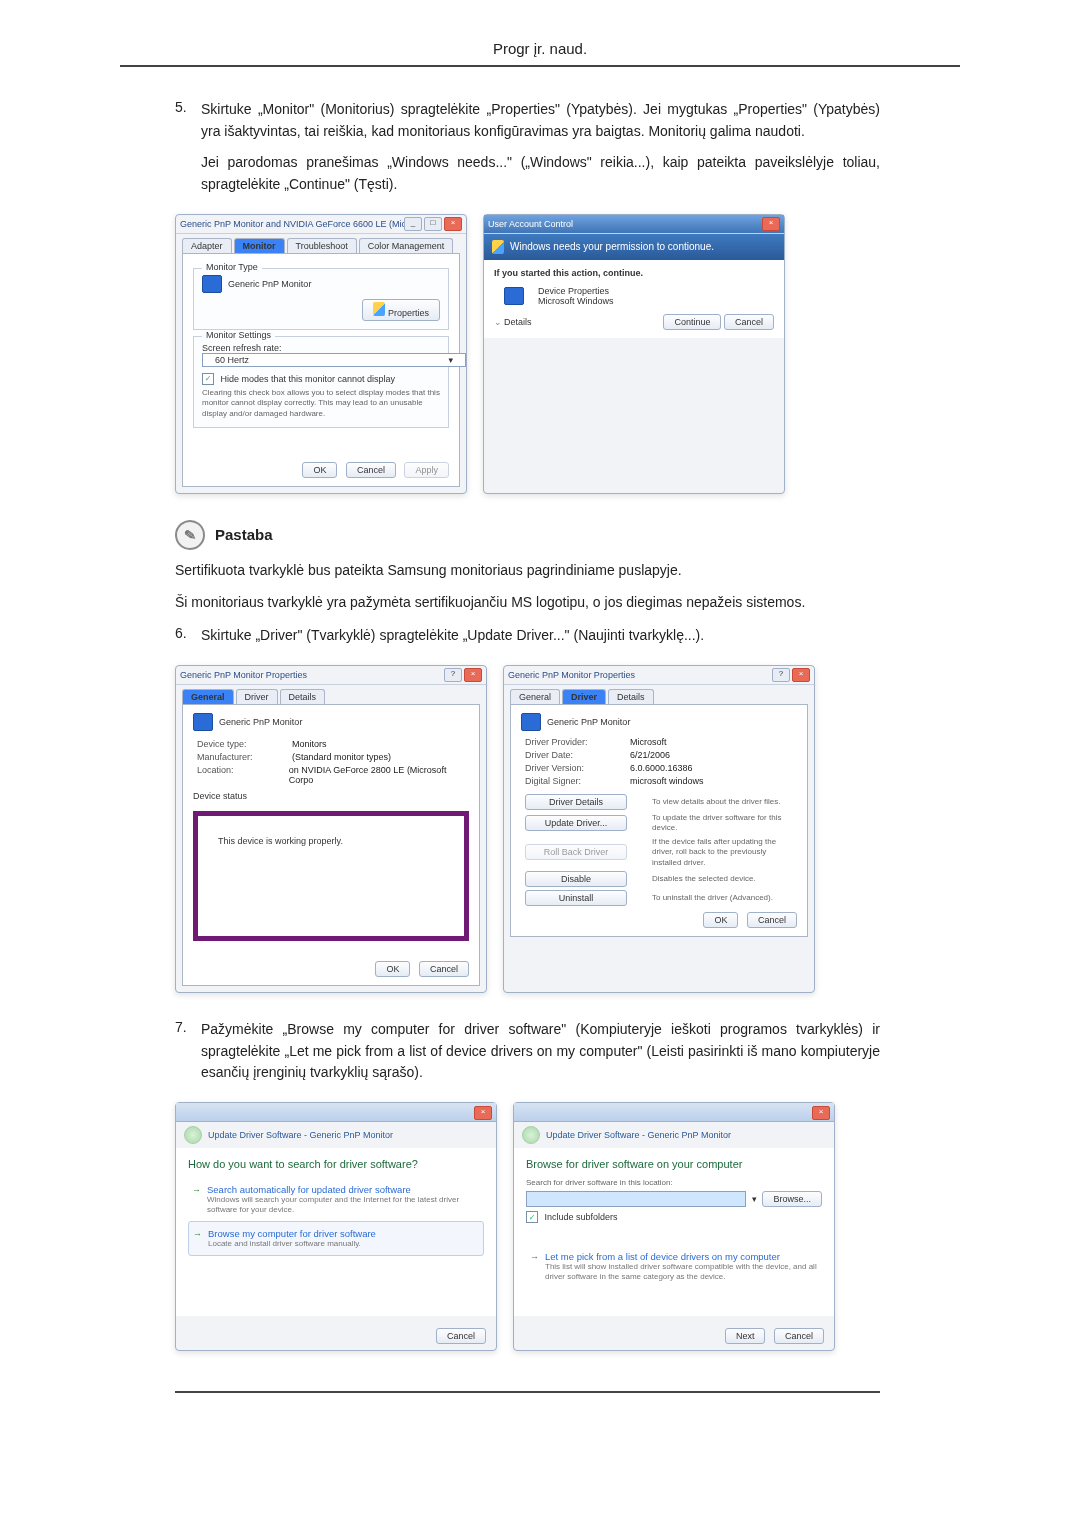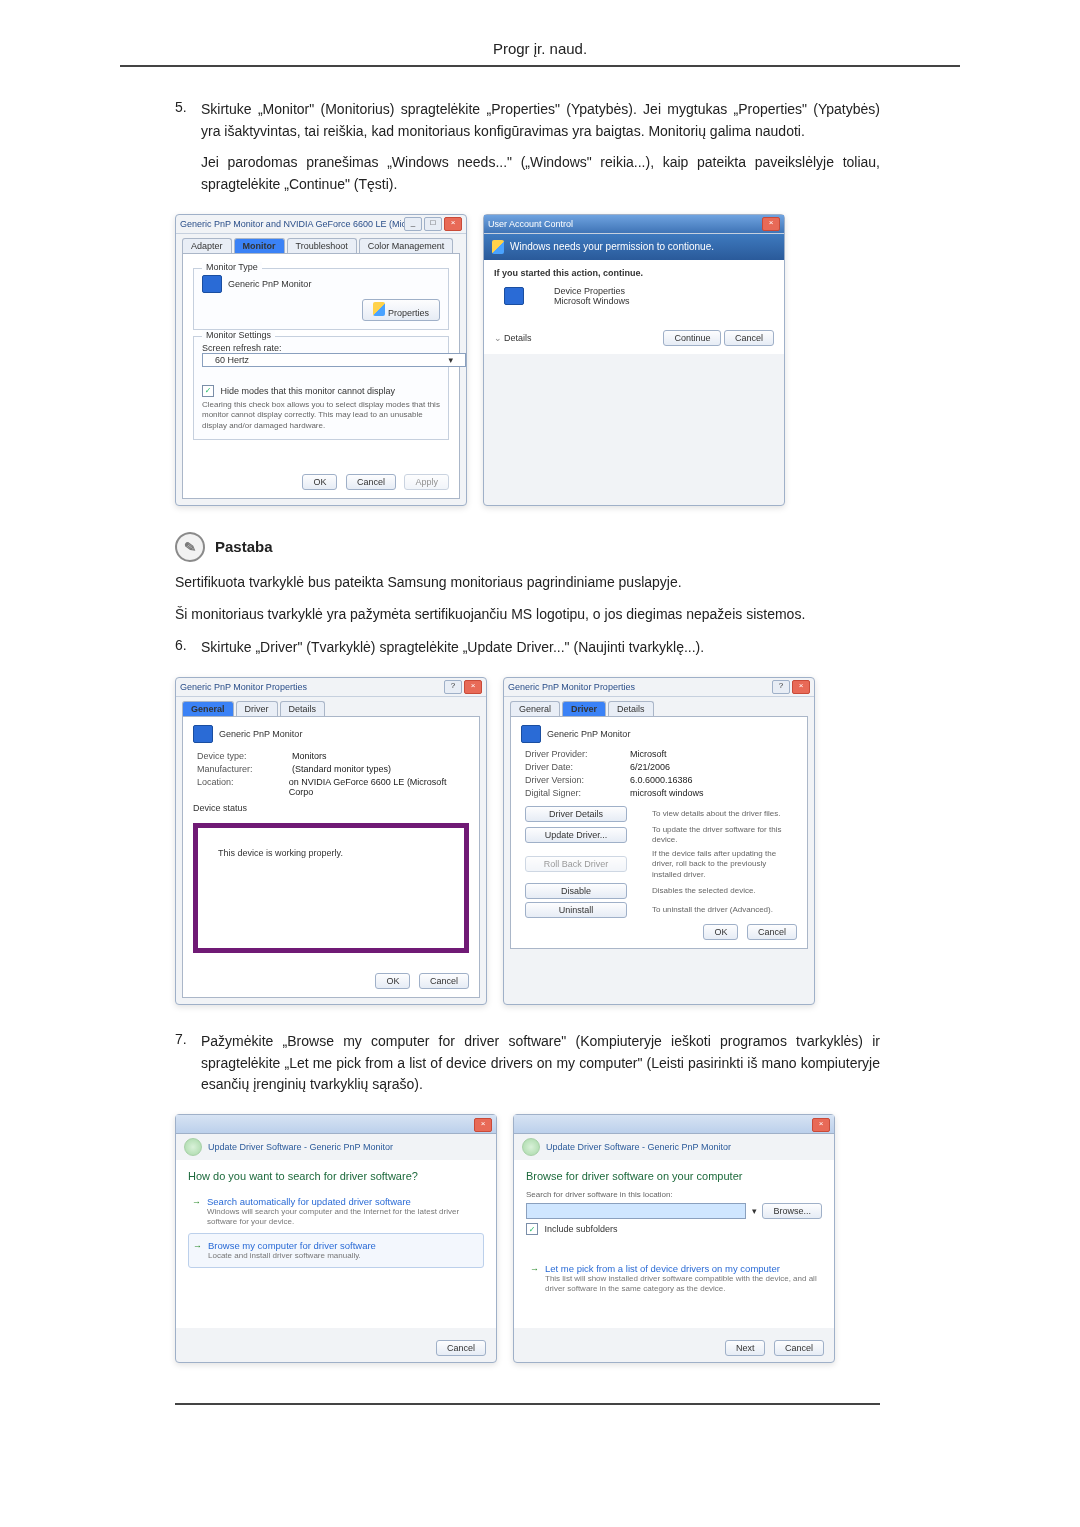--- a/index.html
+++ b/index.html
@@ -174,21 +174,21 @@
               </span>
             </div>
           </div>
           <div class="group">
             <span class="glabel">Monitor Settings</span>
             <div>Screen refresh rate:</div>
             <div class="select">
               <span>60 Hertz</span>
               <span>▾</span>
             </div>
-            <div style="margin-top:18px">
+            <div style="margin-top:6px">
               <span class="checkbox">✓</span>
               <span>Hide modes that this monitor cannot display</span>
             </div>
             <div class="small" style="margin-top:3px">Clearing this check box allows you to select display modes that this monitor cannot display correctly. This may lead to an unusable display and/or damaged hardware.</div>
           </div>
           <div class="btn-row" style="margin-top:34px">
             <span class="btn">OK</span>
             <span class="btn">Cancel</span>
             <span class="btn" style="opacity:.55">Apply</span>
           </div>
@@ -201,21 +201,21 @@
           <span class="winbtns">
               <span class="winbtn close">×</span>
             </span>
         </div>
         <div class="band">
           <span class="shield"></span>
           <span>Windows needs your permission to contionue.</span>
         </div>
         <div class="body">
           <div style="font-weight:bold;margin-bottom:8px">If you started this action, continue.</div>
-          <div style="display:flex;gap:24px;align-items:center;margin:4px 0 24px 10px">
+          <div style="display:flex;gap:8px;align-items:center;margin:4px 0 8px 10px">
             <div class="monitor-icon"></div>
             <div>
               <div>Device Properties</div>
               <div>Microsoft Windows</div>
             </div>
           </div>
           <div style="display:flex;align-items:center;justify-content:space-between">
             <span>
               <span class="expand">⌄</span>
               <span>Details</span>
@@ -264,21 +264,21 @@
           <div class="row">
               <span class="lbl">Device type:</span>
               <span class="val">Monitors</span>
             </div>
           <div class="row">
               <span class="lbl">Manufacturer:</span>
               <span class="val">(Standard monitor types)</span>
             </div>
           <div class="row">
               <span class="lbl">Location:</span>
-              <span class="val">on NVIDIA GeForce 6600 LE (Microsoft Corpo</span>
+              <span class="val">on NVIDIA GeForce 2800 LE (Microsoft Corpo</span>
             </div>
           <div style="margin-top:6px">Device status</div>
           <div style="border:5px solid #701a75;background:#fff;height:80px;padding:20px;margin-top:10px">
             <span>This device is working properly.</span>
           </div>
           <div class="btn-row" style="margin-top:20px">
             <span class="btn">OK</span>
             <span class="btn">Cancel</span>
           </div>
         </div>

